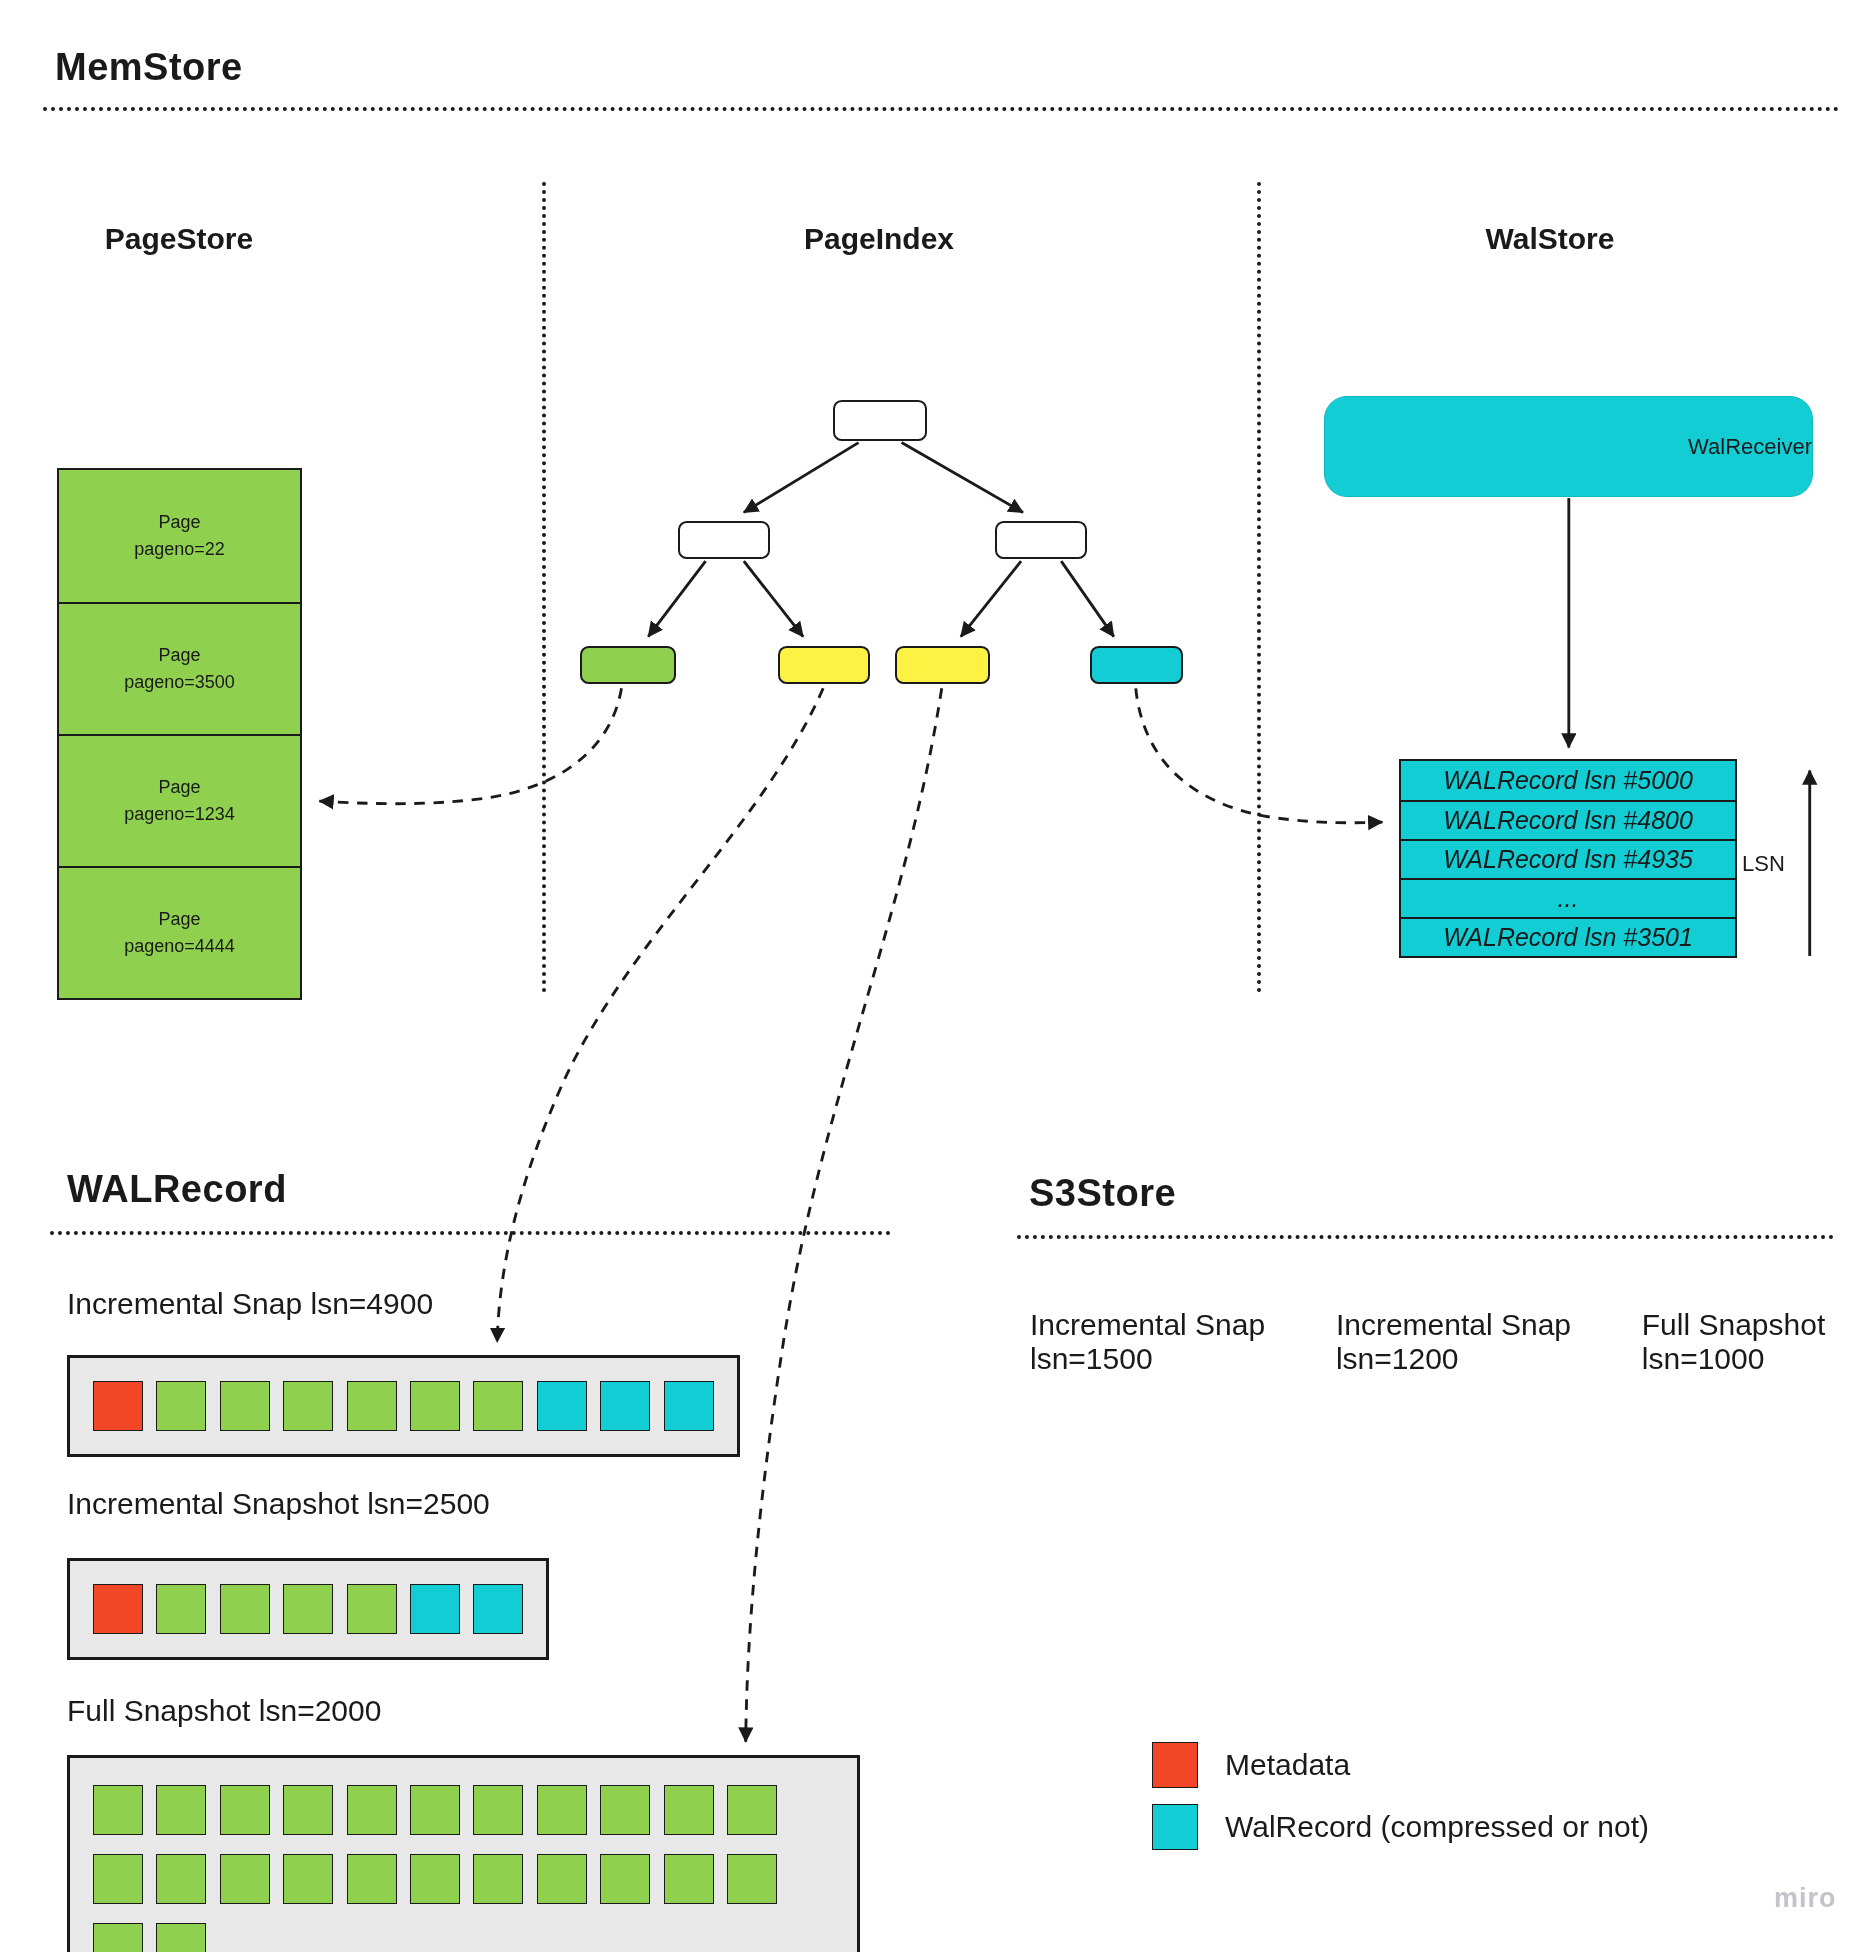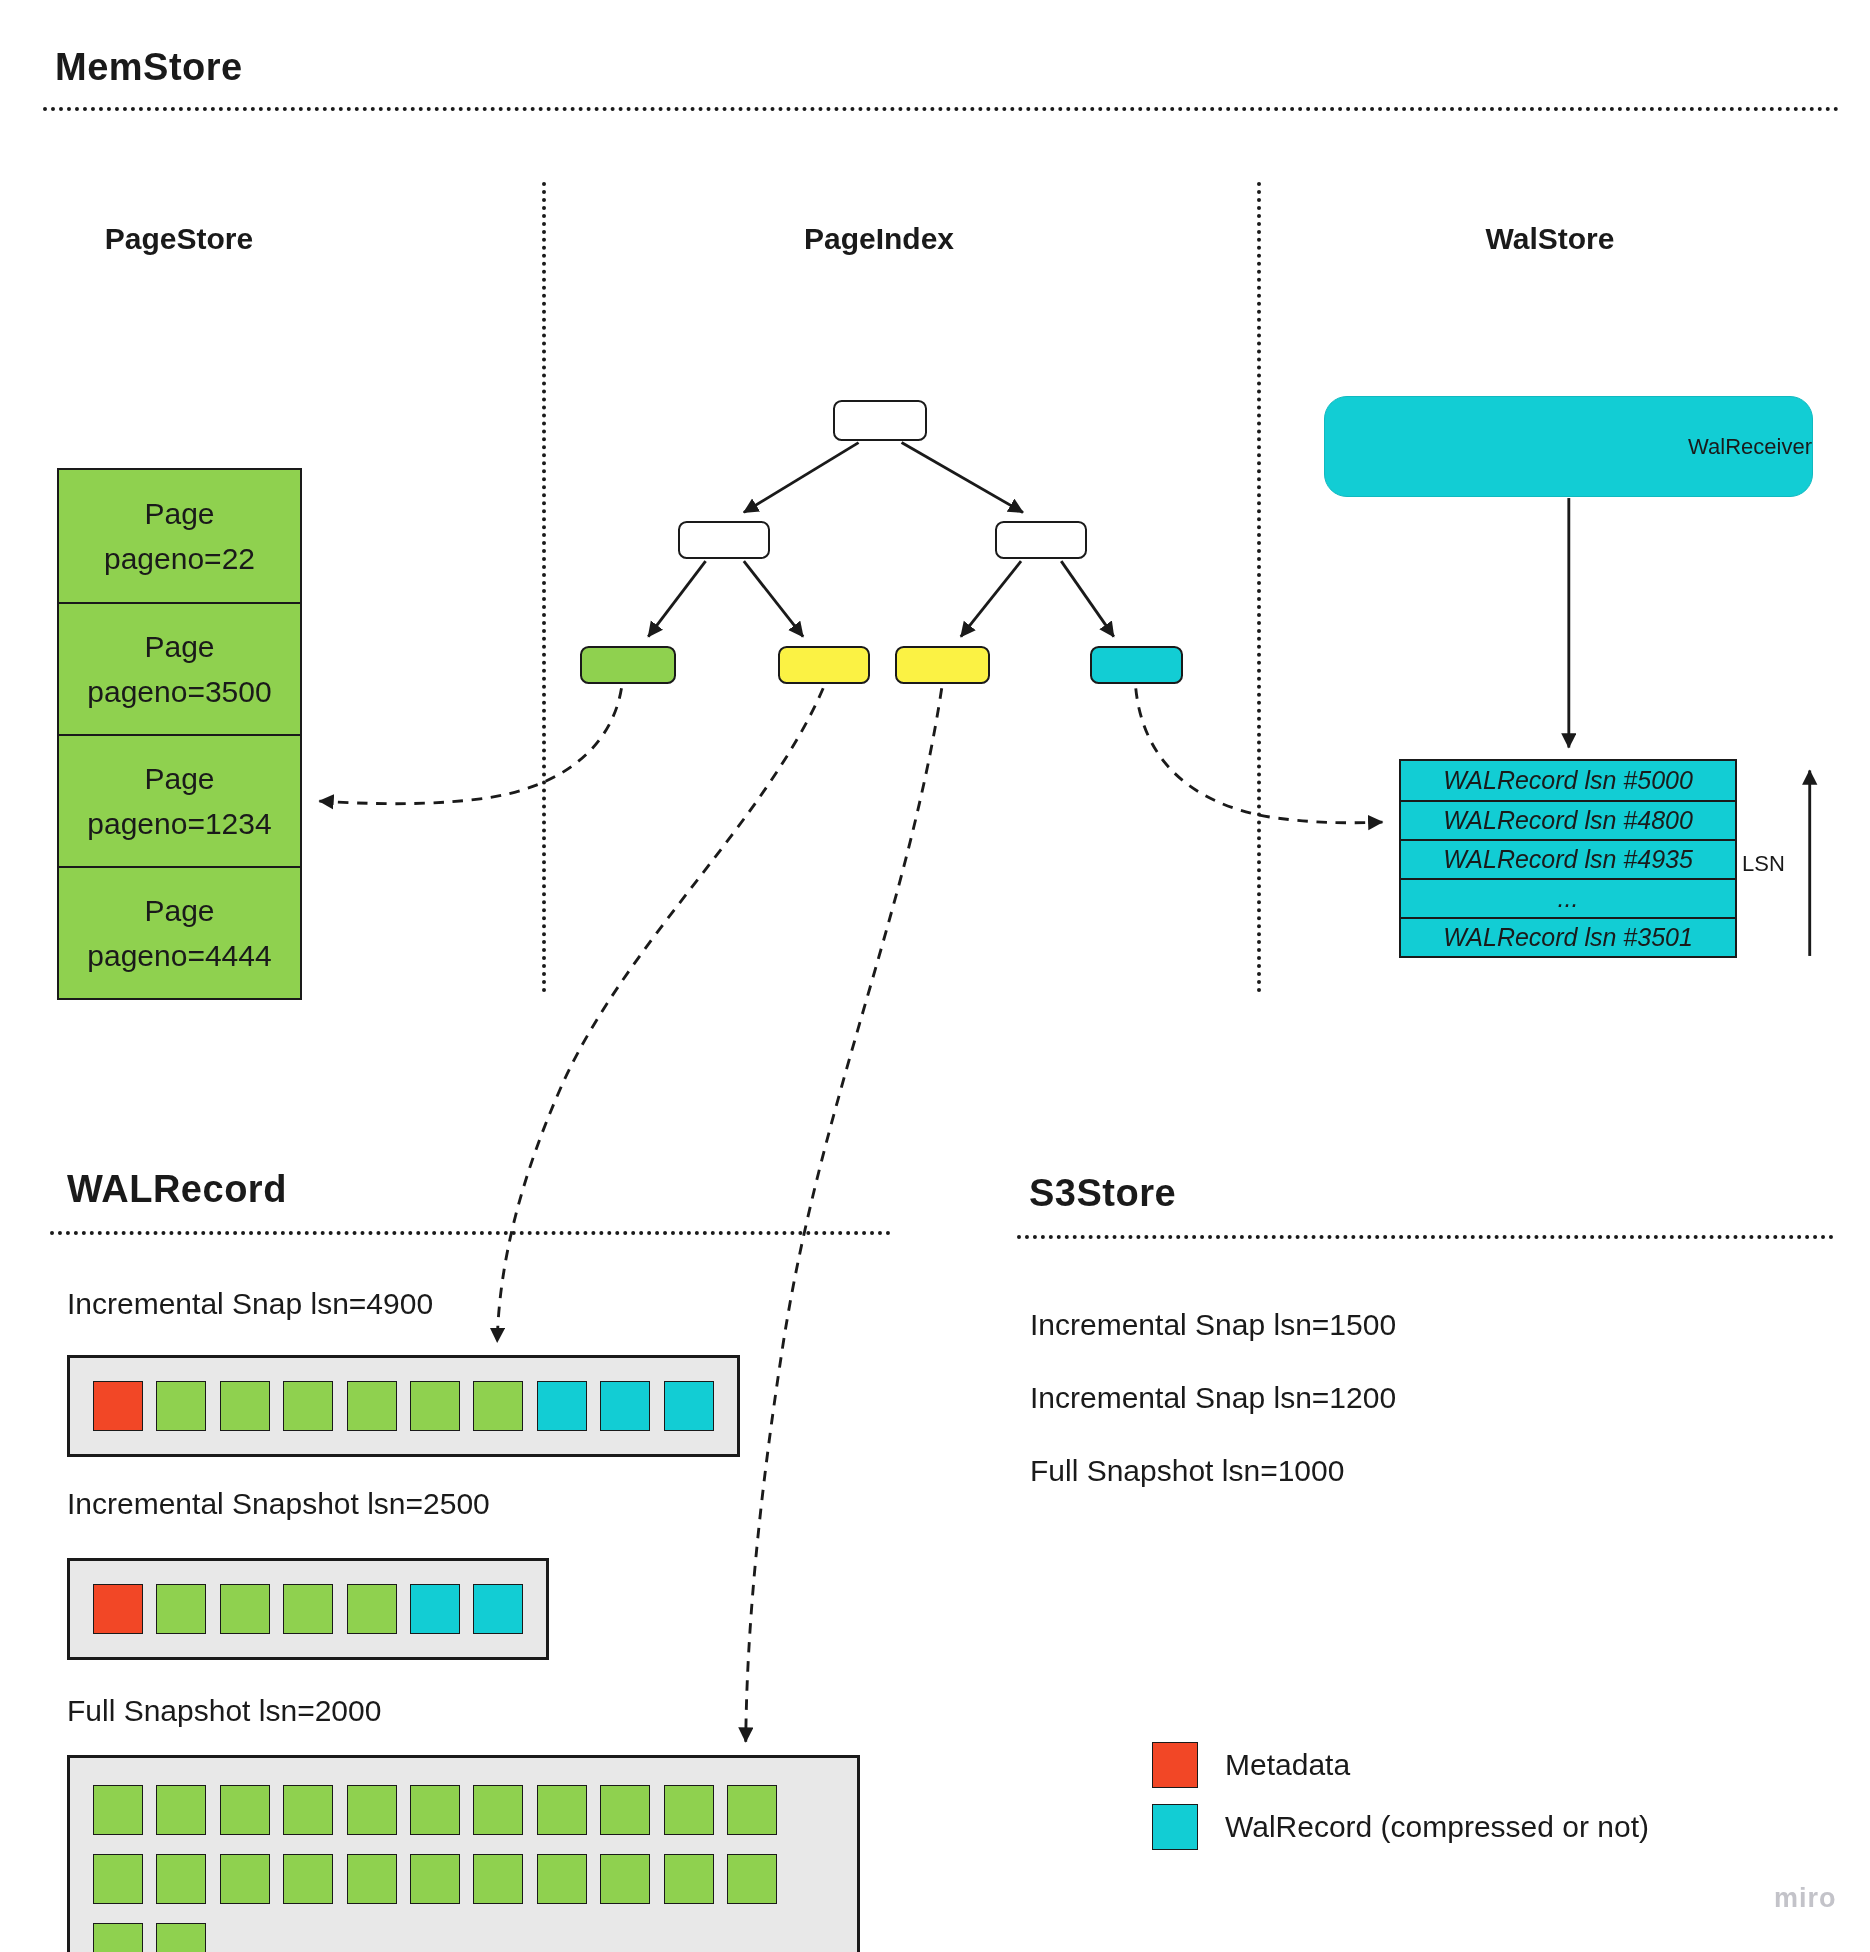--- a/index.html
+++ b/index.html
@@ -12,21 +12,21 @@
 
   .section-title { position:absolute; font-weight:800; font-size:38px; letter-spacing:0.5px; }
   .dotline { position:absolute; border-top:4.8px dotted #1a1a1a; height:0; }
   .vline   { position:absolute; border-left:4.8px dotted #1a1a1a; width:0; }
 
   .col-title { position:absolute; font-weight:700; font-size:30px; transform:translateX(-50%); white-space:nowrap; }
 
   
   .pagestack { position:absolute; left:57px; top:468px; width:245px; border:2.9px solid #1a1a1a; background:#8FD14F; }
   .pagecell { height:132px; display:flex; flex-direction:column; justify-content:center; align-items:center;
-              font-size:30px; line-height:1.5; background:#8FD14F; }
+              font-size:18px; line-height:1.5; background:#8FD14F; }
   .pagecell + .pagecell { border-top:2.9px solid #1a1a1a; }
 
   
   .tnode { position:absolute; border:2.9px solid #1a1a1a; border-radius:8.6px; background:#ffffff; }
   .tnode.root   { left:833px;  top:400px; width:94px; height:41px; }
   .tnode.lchild { left:678px;  top:521px; width:92px; height:38px; }
   .tnode.rchild { left:995px; top:521px; width:92px; height:38px; }
   .tnode.leaf1  { left:580px;  top:646px; width:96px; height:38px; background:#8FD14F; }
   .tnode.leaf2  { left:778px;  top:646px; width:92px;  height:38px; background:#FBF244; }
   .tnode.leaf3  { left:895px;  top:646px; width:95px;  height:38px; background:#FBF244; }
@@ -42,21 +42,21 @@
   .lsn-label { position:absolute; left:1742px; top:851px; font-size:22px; }
 
   
   .snap-label { position:absolute; font-size:30px; }
   .snapbox { position:absolute; display:inline-flex; gap:13.4px; padding:23px;
              background:#E8E8E8; border:3.8px solid #1a1a1a; align-items:center; }
   .snapbox .cell { width:50px; height:50px; border:1.9px solid #1a1a1a; flex:0 0 auto; background:#8FD14F; }
   .snapbox.wrap { width:793px; flex-wrap:wrap; row-gap:19px; padding:27px 23px; }
 
   
-  .s3-list { position:absolute; left:1030px; top:1308px; display:flex; flex-direction:column; gap:39px; }
+  .s3-list { position:absolute; left:1030px; top:1308px; display:flex; flex-direction:row; gap:39px; }
   .s3-item { font-size:30px; }
 
   
   .legend { position:absolute; left:1152px; top:1742px; display:flex; flex-direction:column; gap:16.3px; }
   .legend-row { display:flex; align-items:center; gap:27px; }
   .legend-swatch { width:46px; height:46px; border:1.9px solid #1a1a1a; flex:0 0 auto; }
   .legend-label { font-size:30px; }
 
   .watermark { position:absolute; left:1774px; top:1883px; color:#c3c3c9; font-size:27px; font-weight:700; letter-spacing:1px; }
 </style>

